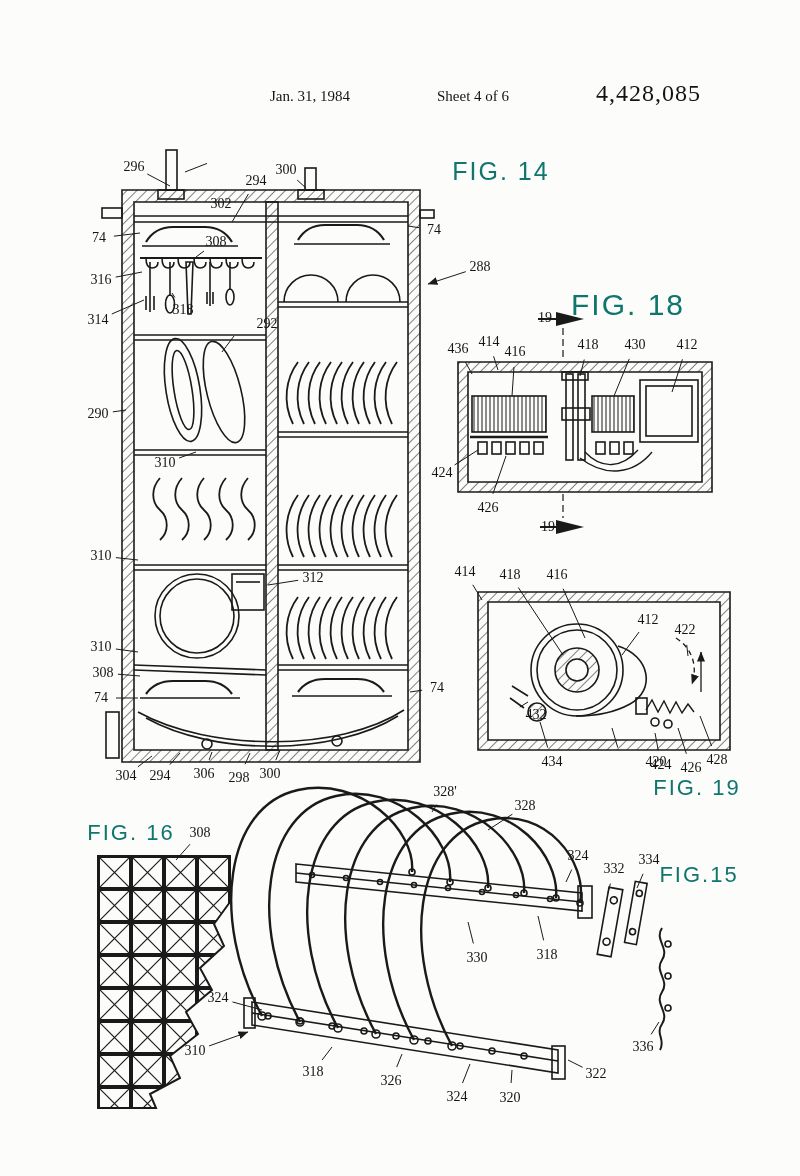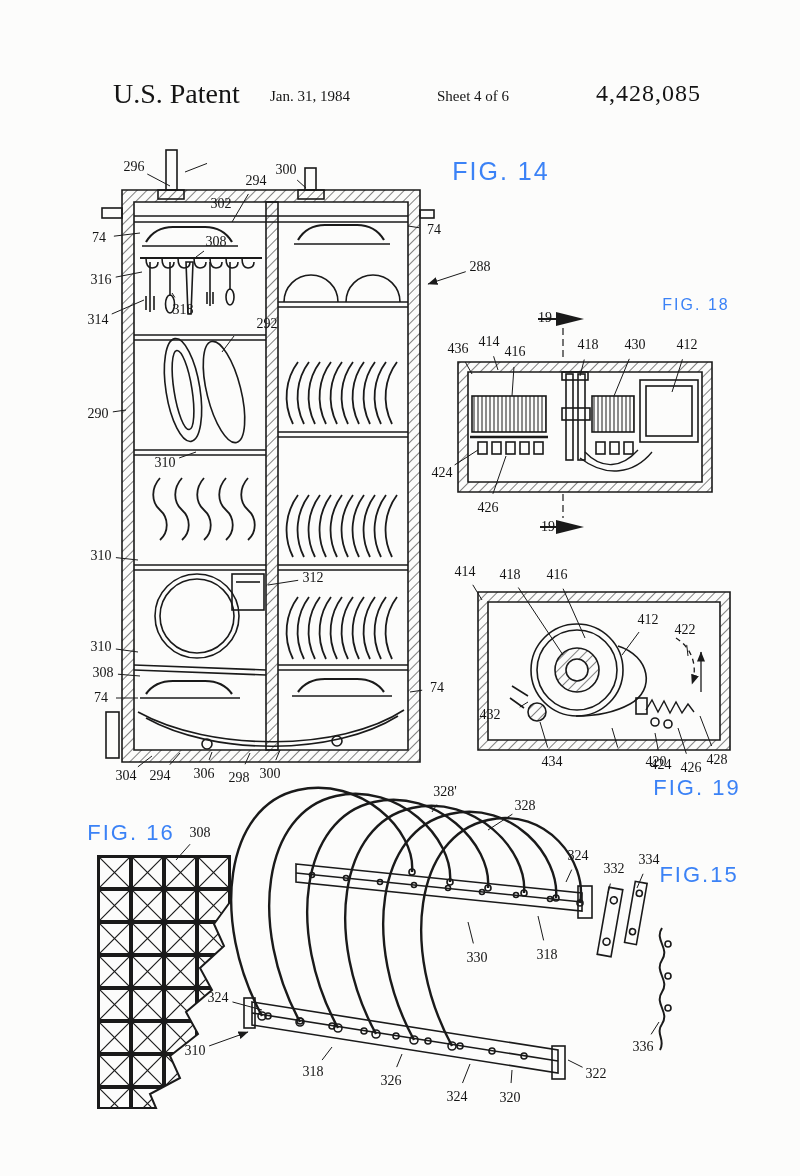--- a/index.html
+++ b/index.html
@@ -3,29 +3,28 @@
 <meta charset="utf-8">
 <style>
   html,body{margin:0;padding:0;background:#fcfcfb;}
   .page{position:relative;width:800px;height:1176px;background:#fcfcfb;font-family:"Liberation Serif",serif;overflow:hidden;}
   .hdr-title{position:absolute;left:113px;top:78px;font-size:28px;color:#141414;}
   .hdr-date{position:absolute;left:270px;top:88px;font-size:15px;color:#141414;}
   .hdr-sheet{position:absolute;left:437px;top:88px;font-size:15px;color:#141414;}
   .hdr-number{position:absolute;left:596px;top:80px;font-size:24px;letter-spacing:1px;color:#141414;}
   #art{position:absolute;left:0;top:0;}
   #labels-layer{position:absolute;left:0;top:0;width:800px;height:1176px;pointer-events:none;}
-  .fig-label{position:absolute;transform:translate(-50%,-50%);font-family:"Liberation Sans",sans-serif;color:#3b82f6;letter-spacing:2px;white-space:nowrap;}
+  .fig-label{position:absolute;transform:translate(-50%,-50%);font-family:"Liberation Sans",sans-serif;color:#0f766e;letter-spacing:2px;white-space:nowrap;}
   .ref-label{position:absolute;transform:translate(-50%,-50%);font-family:"Liberation Serif",serif;font-size:14px;color:#141414;white-space:nowrap;}
 </style>
 </head>
 <body>
 
 <div class="page">
 
-  <span class="hdr-title">U.S. Patent</span>
   <span class="hdr-date">Jan. 31, 1984</span>
   <span class="hdr-sheet">Sheet 4 of 6</span>
   <span class="hdr-number">4,428,085</span>
 
   <svg id="art" width="800" height="1176" viewBox="0 0 800 1176">
     <defs>
       <pattern id="hatch" patternUnits="userSpaceOnUse" width="7" height="7" patternTransform="rotate(45)">
         <line x1="0" y1="0" x2="0" y2="7" stroke="#1a1a1a" stroke-width="1.1"></line>
       </pattern>
       <pattern id="vlines" patternUnits="userSpaceOnUse" width="4" height="8">
@@ -323,21 +322,21 @@
         <line x1="462.49786777573735" y1="1083.0438741077437" x2="470" y2="1064"></line>
         <line x1="511.06870574981866" y1="1083.038119502539" x2="512" y2="1070"></line>
         <line x1="582.5835921350013" y1="1067.2917960675006" x2="568" y2="1060"></line>
         <line x1="651.0858054463505" y1="1034.3659289900772" x2="659" y2="1022"></line>
         <line x1="190.0345424175512" y1="844.2111397802549" x2="176" y2="860"></line>
       </g>
   </svg>
 
   <div id="labels-layer">
       <span class="fig-label" style="left: 501px; top: 171px; font-size: 25px;">FIG. 14</span>
-      <span class="fig-label" style="left: 696px; top: 305px; font-size: 16px;">FIG. 18</span>
+      <span class="fig-label" style="left: 628px; top: 305px; font-size: 30px;">FIG. 18</span>
       <span class="fig-label" style="left: 697px; top: 788px; font-size: 22px;">FIG. 19</span>
       <span class="fig-label" style="left: 131px; top: 833px; font-size: 22px;">FIG. 16</span>
       <span class="fig-label" style="left: 699px; top: 875px; font-size: 22px;">FIG.15</span>
       <span class="ref-label" style="left: 134px; top: 167px;">296</span>
       <span class="ref-label" style="left: 221px; top: 158px; margin-top: 46px;">302</span>
       <span class="ref-label" style="left: 256px; top: 181px;">294</span>
       <span class="ref-label" style="left: 286px; top: 170px;">300</span>
       <span class="ref-label" style="left: 99px; top: 238px;">74</span>
       <span class="ref-label" style="left: 434px; top: 230px;">74</span>
       <span class="ref-label" style="left: 480px; top: 267px;">288</span>
@@ -367,21 +366,21 @@
       <span class="ref-label" style="left: 635px; top: 345px;">430</span>
       <span class="ref-label" style="left: 687px; top: 345px;">412</span>
       <span class="ref-label" style="left: 442px; top: 473px;">424</span>
       <span class="ref-label" style="left: 488px; top: 508px;">426</span>
       <span class="ref-label" style="left: 548px; top: 527px;">19</span>
       <span class="ref-label" style="left: 465px; top: 572px;">414</span>
       <span class="ref-label" style="left: 510px; top: 575px;">418</span>
       <span class="ref-label" style="left: 557px; top: 575px;">416</span>
       <span class="ref-label" style="left: 648px; top: 620px;">412</span>
       <span class="ref-label" style="left: 685px; top: 630px;">422</span>
-      <span class="ref-label" style="left: 490px; top: 715px;">432</span>
+      <span class="ref-label" style="left: 536px; top: 715px;">432</span>
       <span class="ref-label" style="left: 552px; top: 762px;">434</span>
       <span class="ref-label" style="left: 656px; top: 762px;">420</span>
       <span class="ref-label" style="left: 661px; top: 765px;">424</span>
       <span class="ref-label" style="left: 691px; top: 768px;">426</span>
       <span class="ref-label" style="left: 717px; top: 760px;">428</span>
       <span class="ref-label" style="left: 445px; top: 792px;">328'</span>
       <span class="ref-label" style="left: 525px; top: 806px;">328</span>
       <span class="ref-label" style="left: 578px; top: 856px;">324</span>
       <span class="ref-label" style="left: 614px; top: 869px;">332</span>
       <span class="ref-label" style="left: 649px; top: 860px;">334</span>

